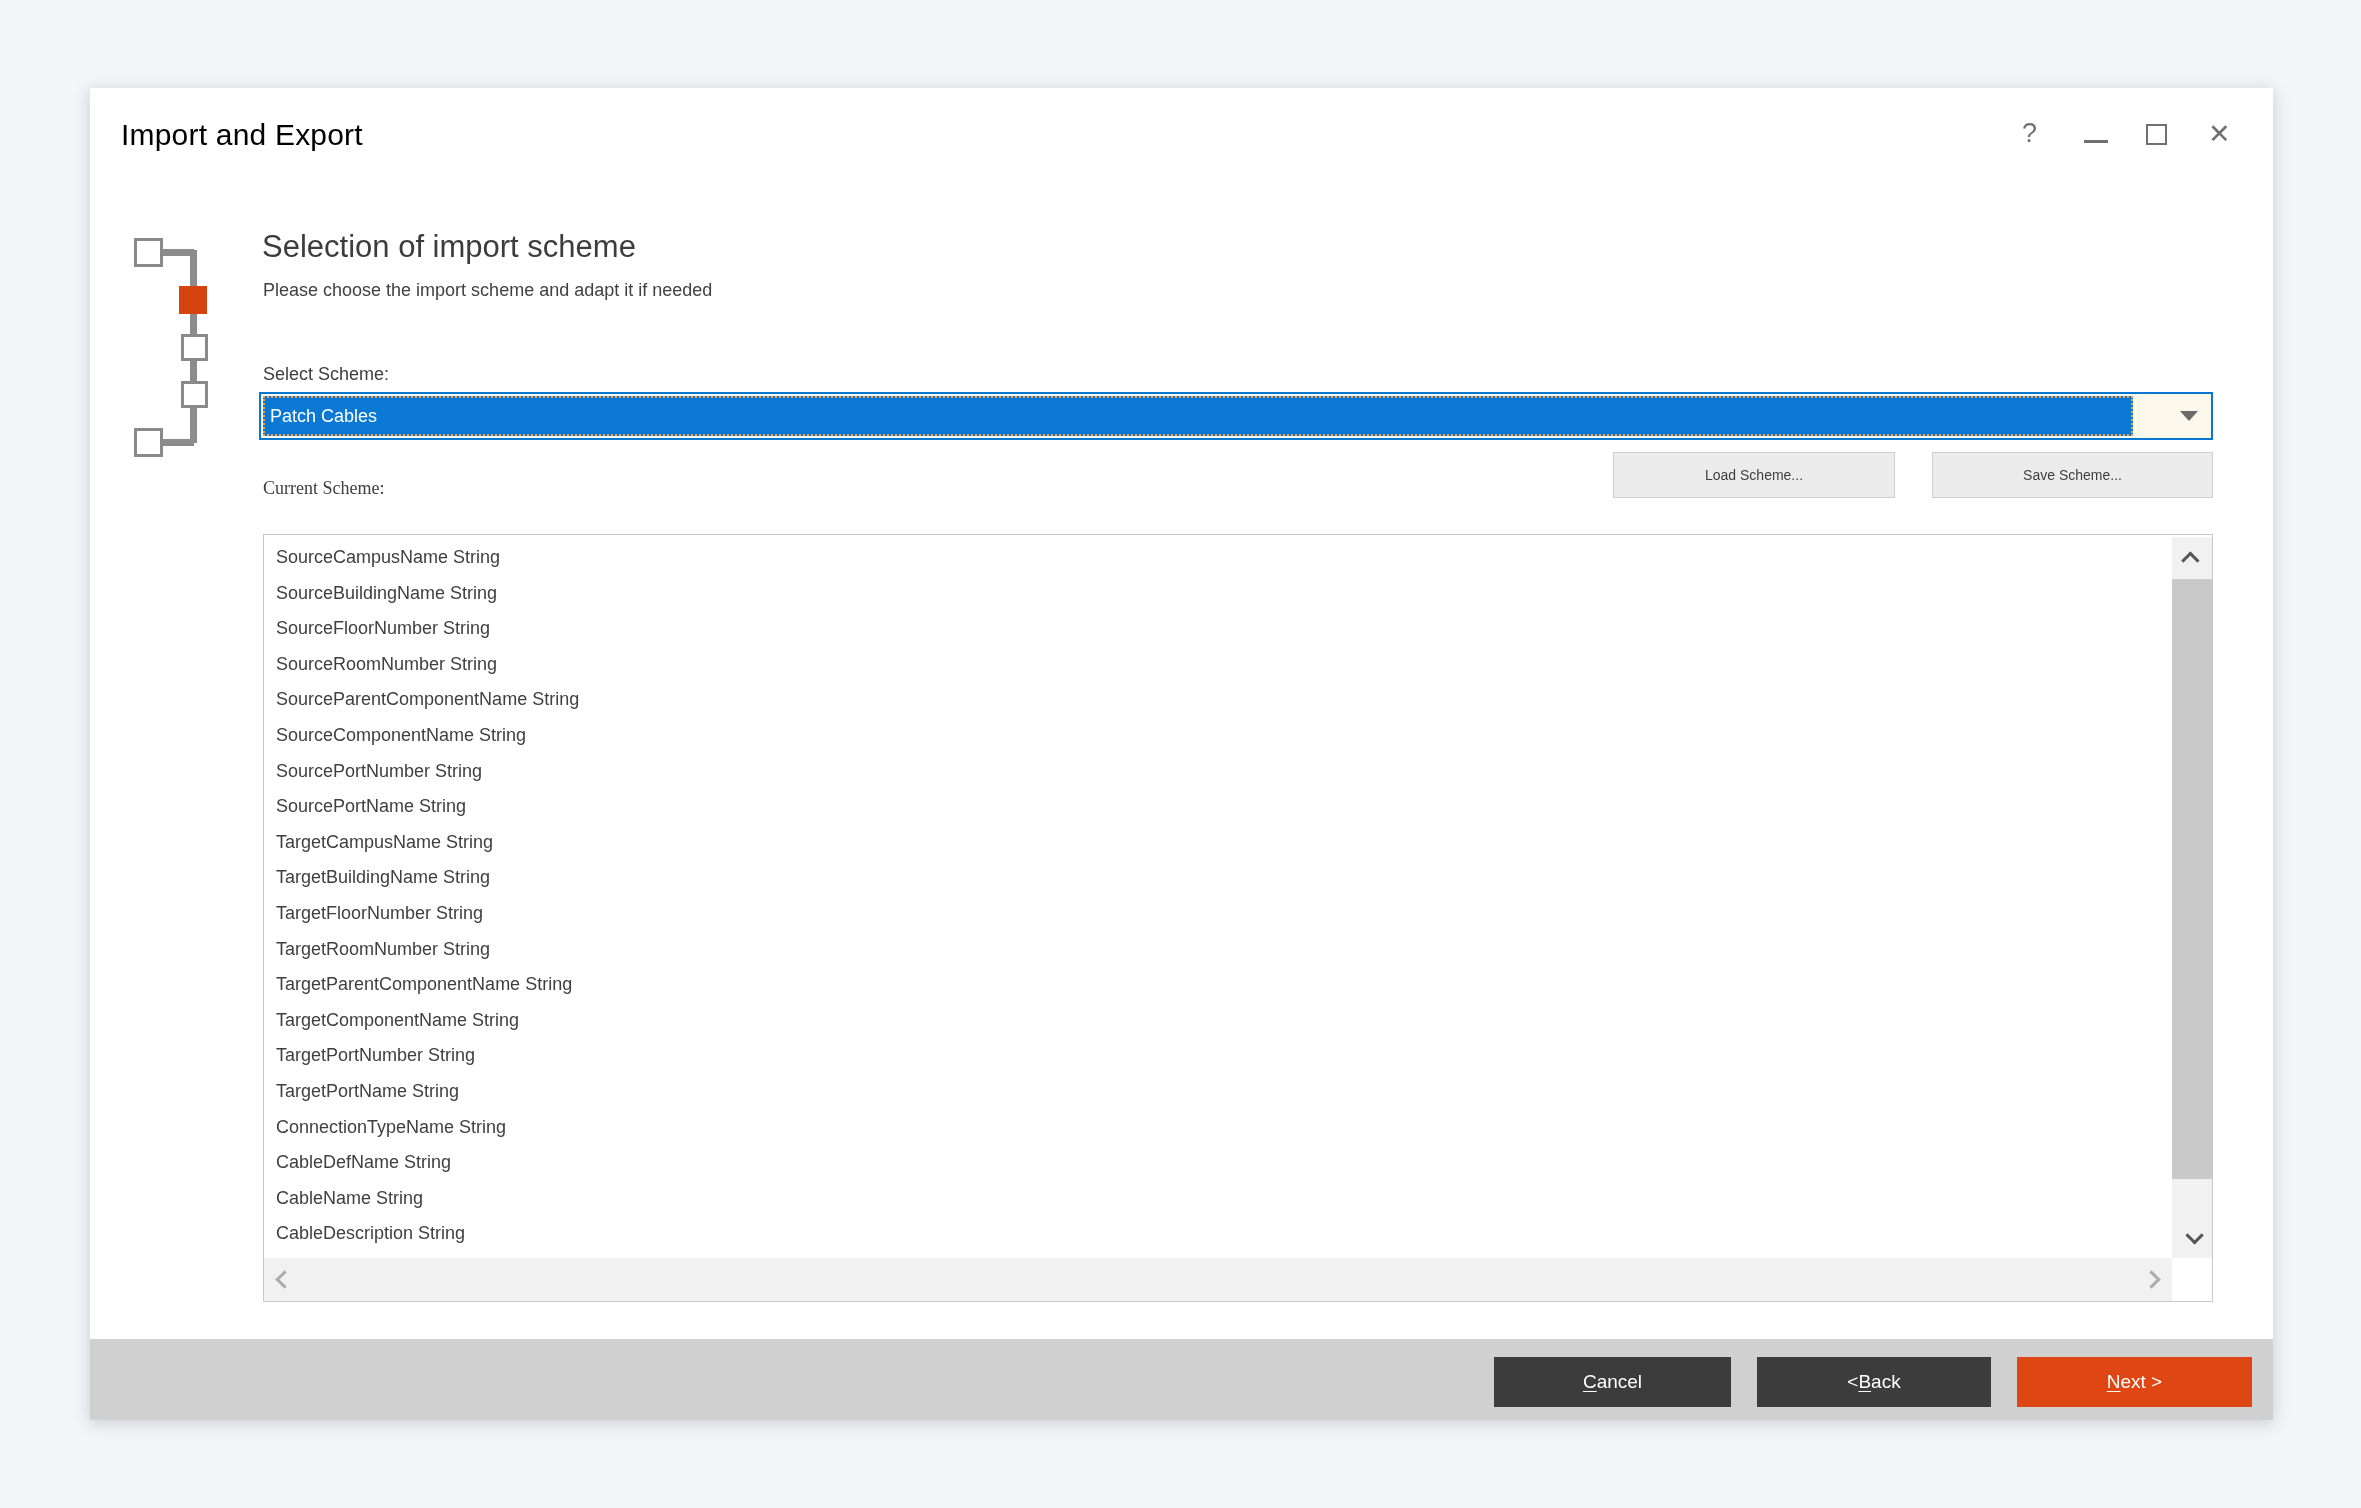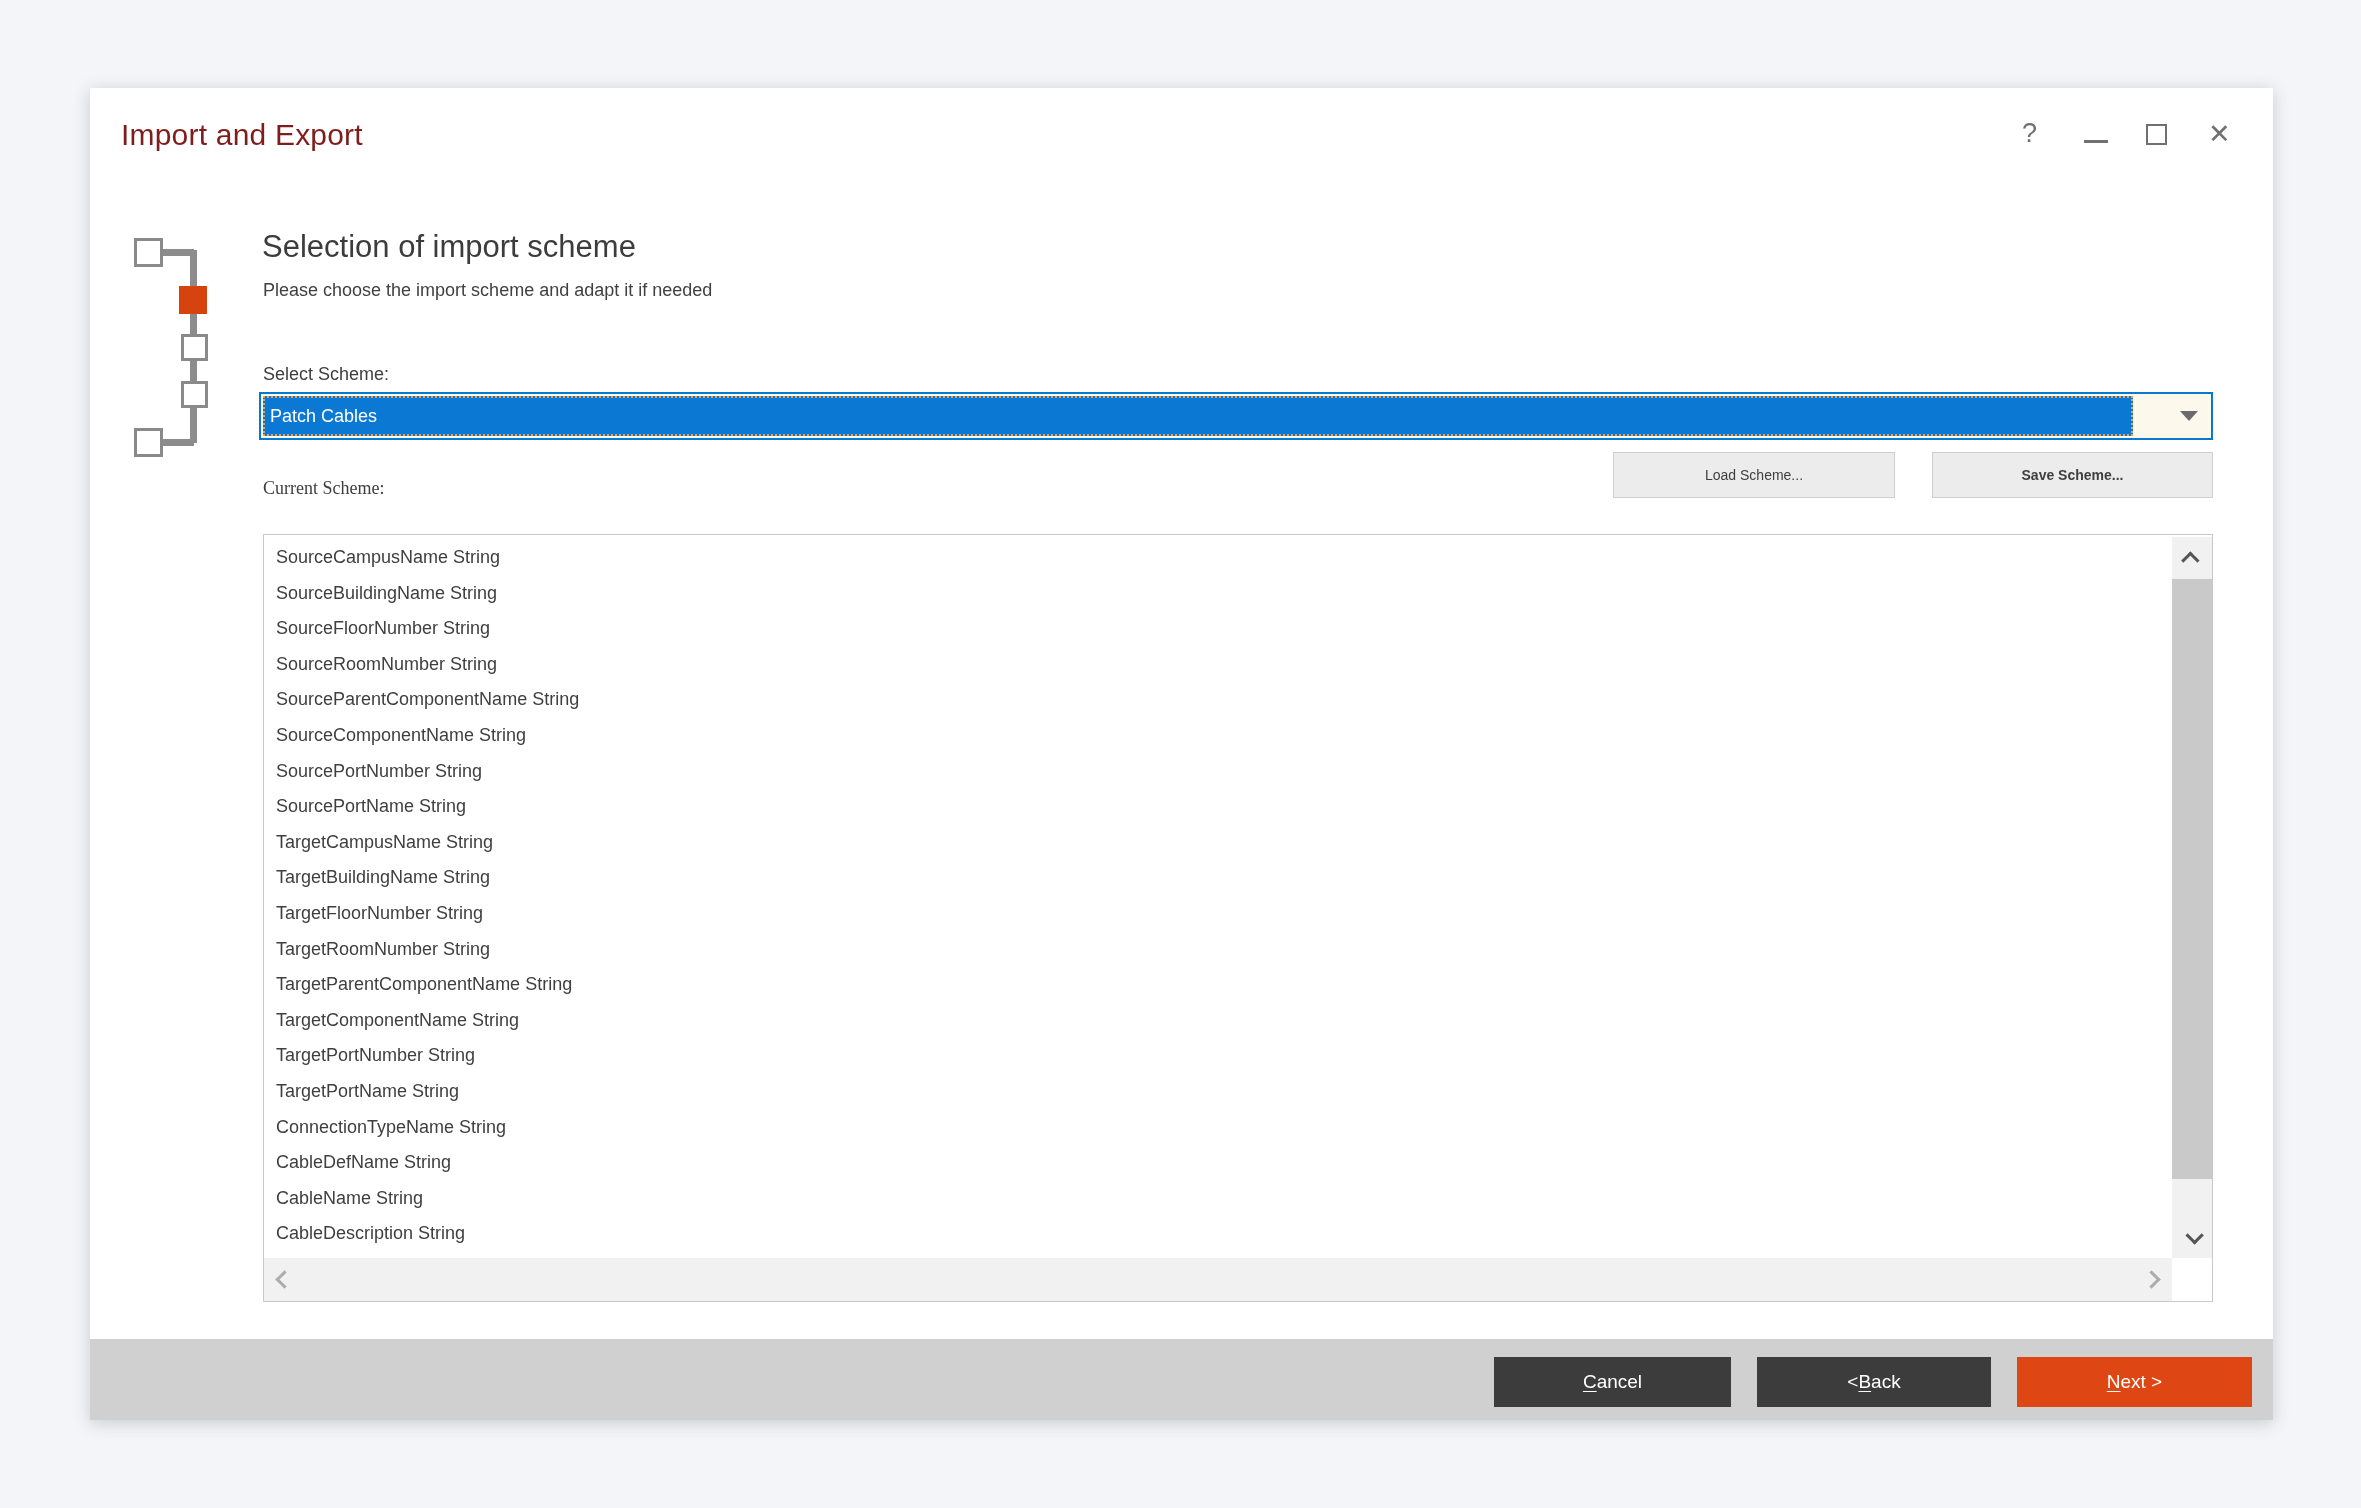--- a/index.html
+++ b/index.html
@@ -12,21 +12,21 @@
     position:relative;
   }
   
   .dialog {
     position:absolute; left:90px; top:88px; width:2183px; height:1332px;
     background:#FFFFFF;
     box-shadow:0 3px 16px rgba(50,55,65,.22);
   }
   .dlg-title {
     position:absolute; left:31px; top:30px;
-    font-size:30px; color:#7f1d1d; letter-spacing:.2px;
+    font-size:30px; color:#000000; letter-spacing:.2px;
   }
   
   .winctl { position:absolute; top:30px; color:#707070; cursor:default; }
   .winctl-help  { left:1932px; font-size:27px; }
   .winctl-min   { left:1994px; top:52px; width:24px; height:3px; background:#707070; }
   .winctl-max   { left:2056px; top:36px; width:21px; height:21px; border:2px solid #707070; background:#fff; }
   .winctl-close { left:2118px; font-size:27px; }
 
   
   .wz-line { position:absolute; background:#8C8C8C; }
@@ -65,21 +65,21 @@
   }
 
   
   .btn-scheme {
     position:absolute; top:452px; height:46px;
     background:#ECECEC; border:1px solid #CFCFCF;
     display:flex; align-items:center; justify-content:center;
     font-size:14px; color:#3E3E3E; cursor:default;
   }
   .btn-load { left:1613px; width:282px; }
-  .btn-save { left:1932px; width:281px;font-weight:bold; }
+  .btn-save { left:1932px; width:281px; }
 
   
   .list-label { position:absolute; left:263px; top:478px; font-size:18px; color:#3E3E3E;font-family:Liberation Serif, serif; }
   .listbox {
     position:absolute; left:263px; top:534px; width:1950px; height:768px;
     background:#FFFFFF; border:1px solid #C9C9C9; overflow:hidden;
   }
   .list-items { padding:5px 8px 0 12px; }
   .list-item {
     height:35.6px; line-height:35.6px;

